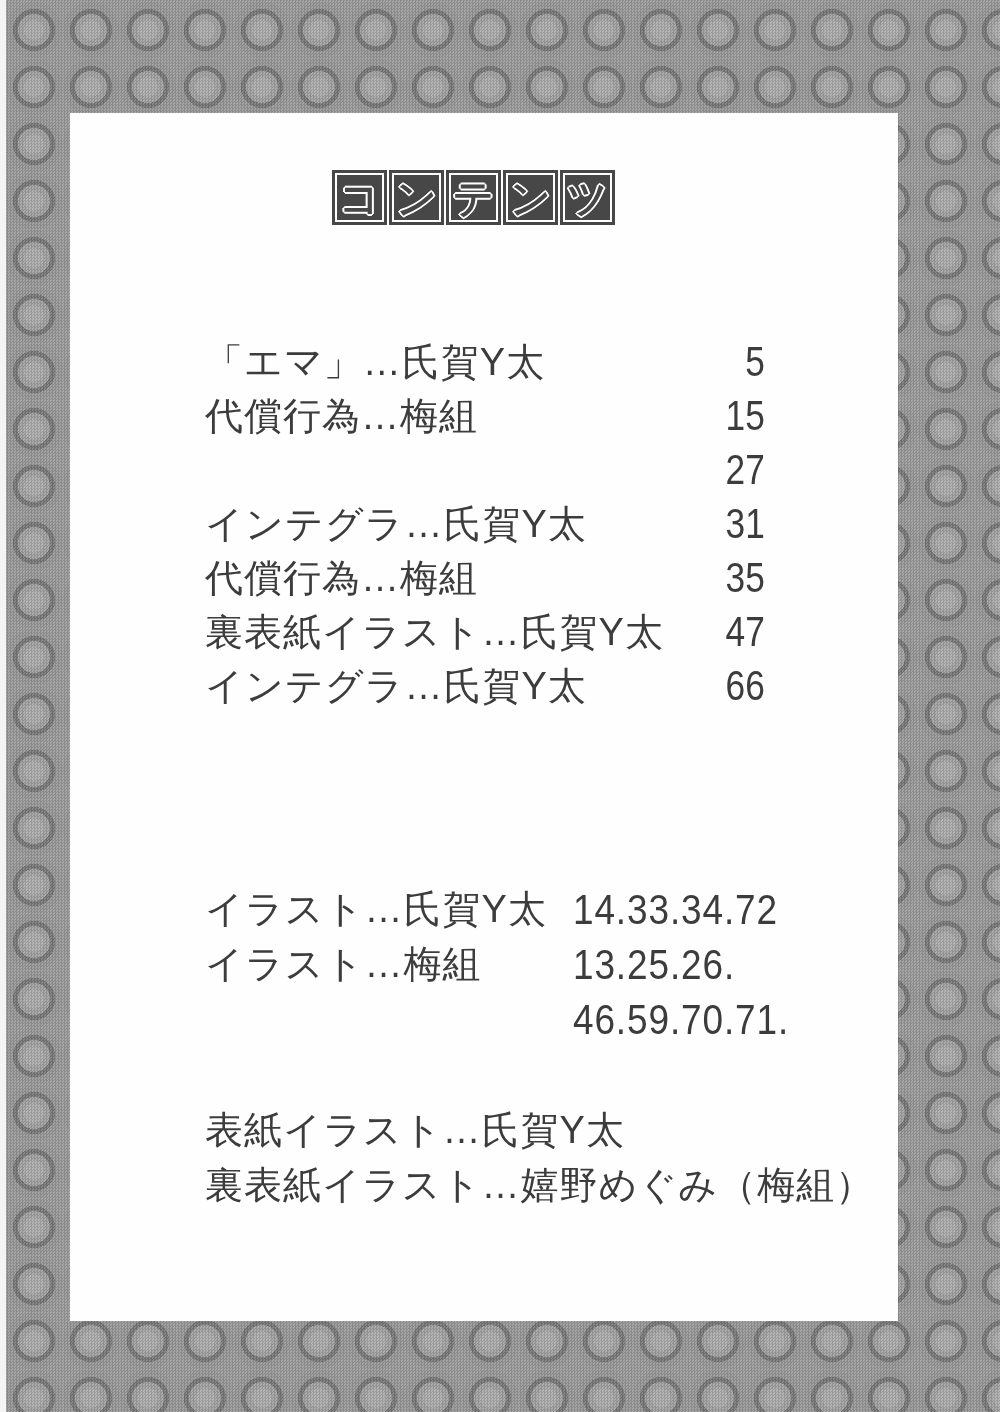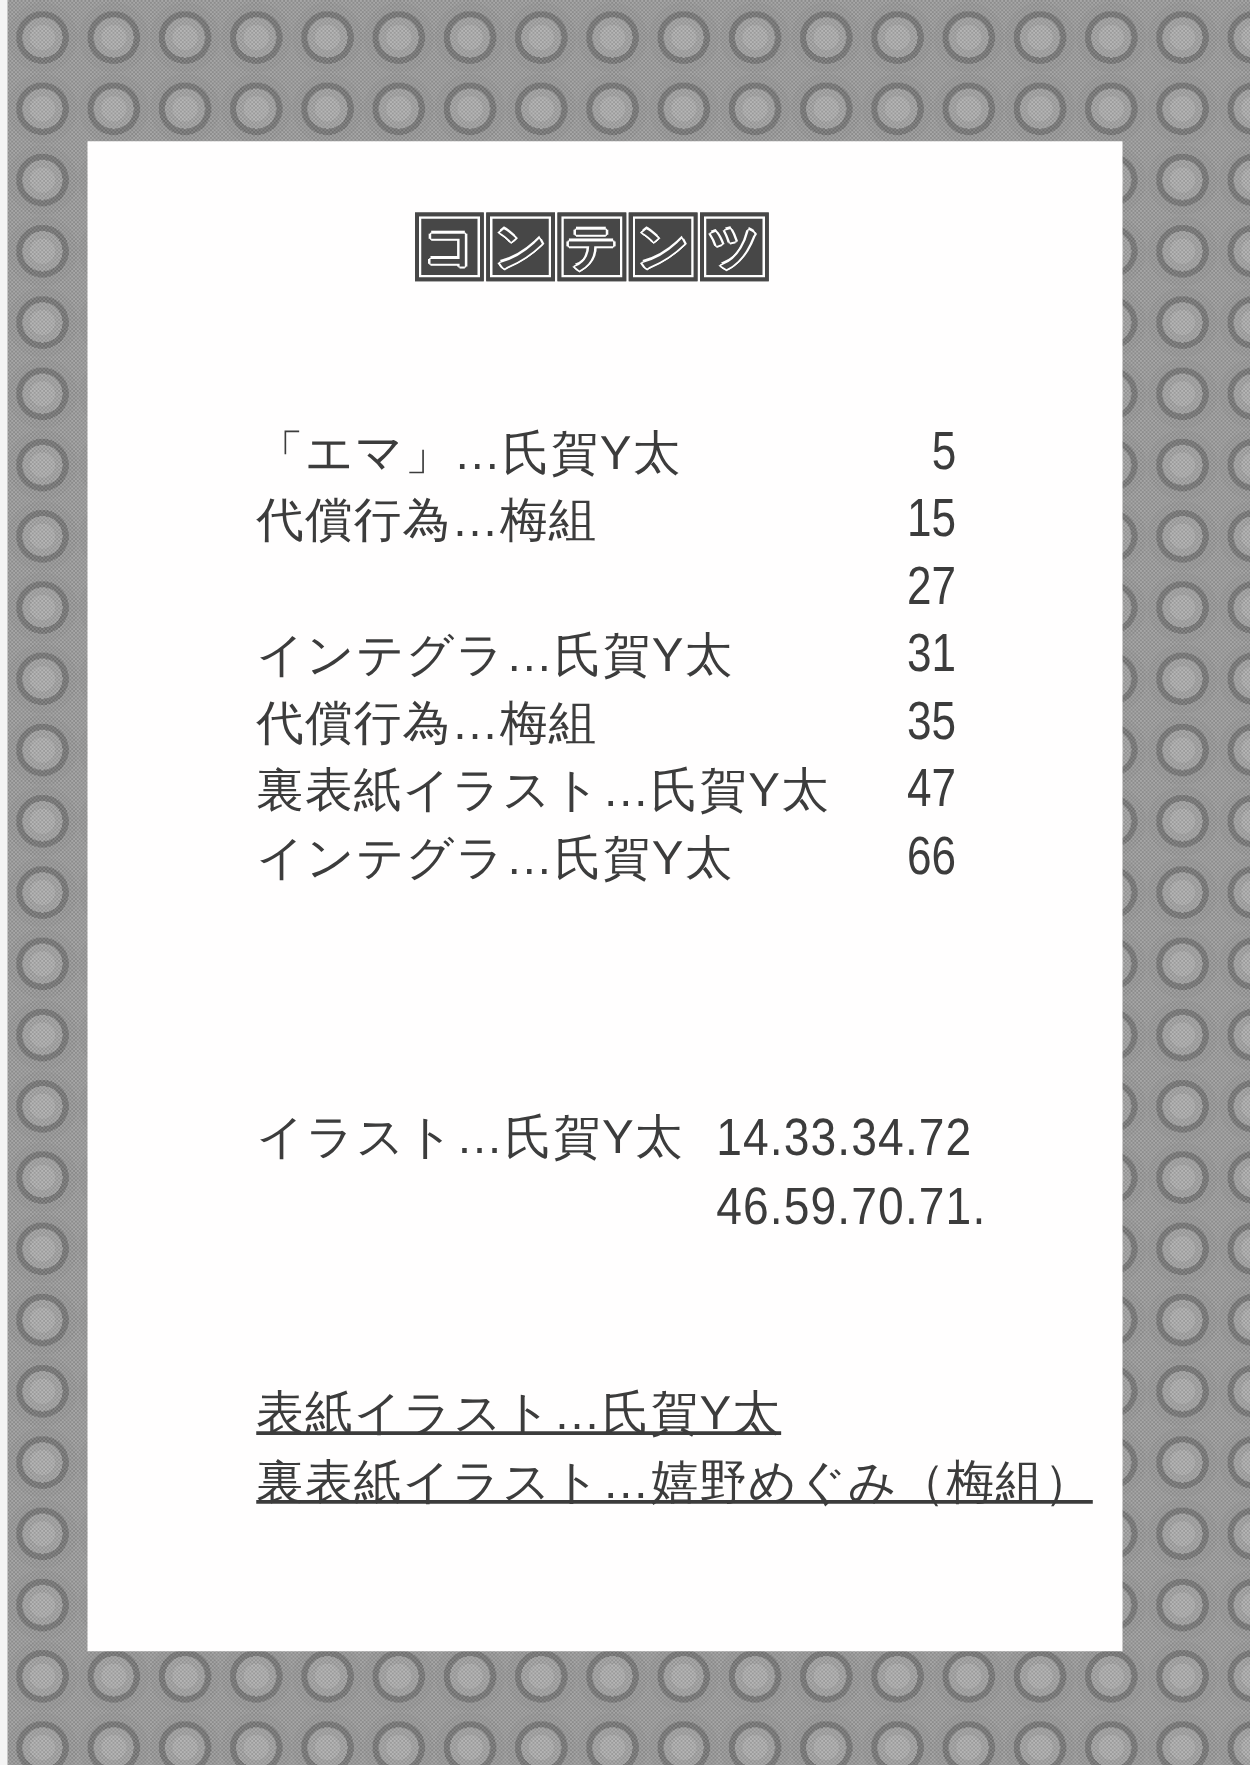--- a/index.html
+++ b/index.html
@@ -122,21 +122,20 @@
   .credits{
     position:absolute;
     top:990px;left:135px;
   }
   .credit-line{
     height:55px;
     display:flex;align-items:center;
     font-size:38px;
     letter-spacing:1px;
     white-space:nowrap;
-    text-decoration:underline;
   }
 </style>
 </head>
 <body>
 
 <div class="canvas">
 
   <div class="pattern"></div>
   <div class="edge-strip"></div>
 
@@ -179,20 +178,24 @@
         <span class="toc-page">66</span>
       </div>
     </div>
 
     <div class="illust">
       <div class="illust-row">
         <span class="illust-label">イラスト…氏賀Y太</span>
         <span class="illust-pages">14.33.34.72</span>
       </div>
       <div class="illust-row">
+        <span class="illust-label">イラスト…梅組</span>
+        <span class="illust-pages">13.25.26.</span>
+      </div>
+      <div class="illust-row">
         <span class="illust-label"></span>
         <span class="illust-pages">46.59.70.71.</span>
       </div>
     </div>
 
     <div class="credits">
       <div class="credit-line">表紙イラスト…氏賀Y太</div>
       <div class="credit-line">裏表紙イラスト…嬉野めぐみ（梅組）</div>
     </div>
 

